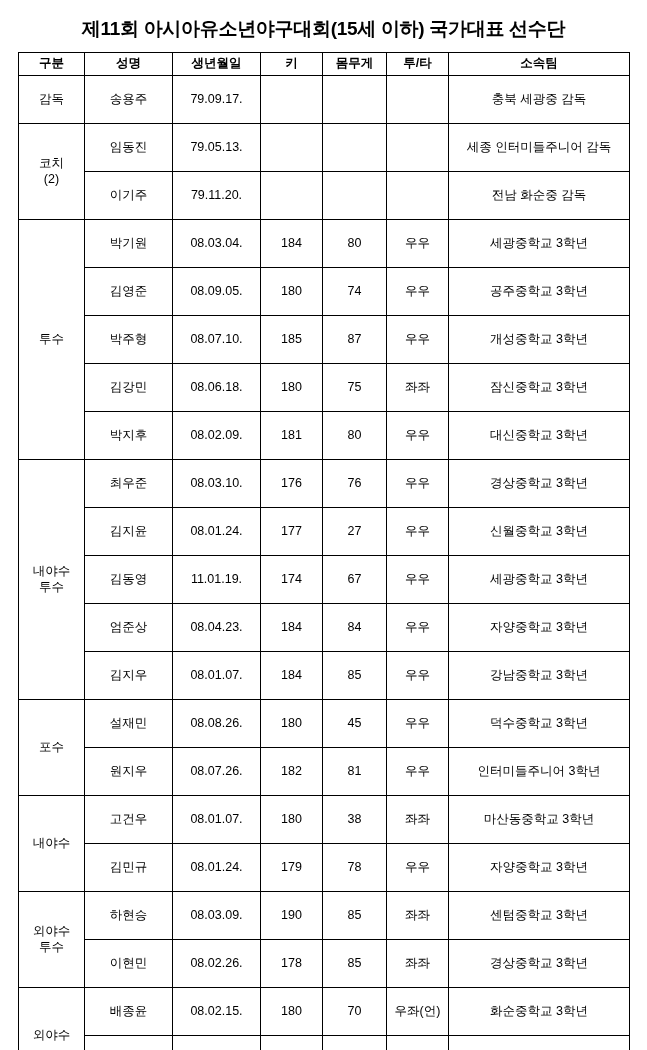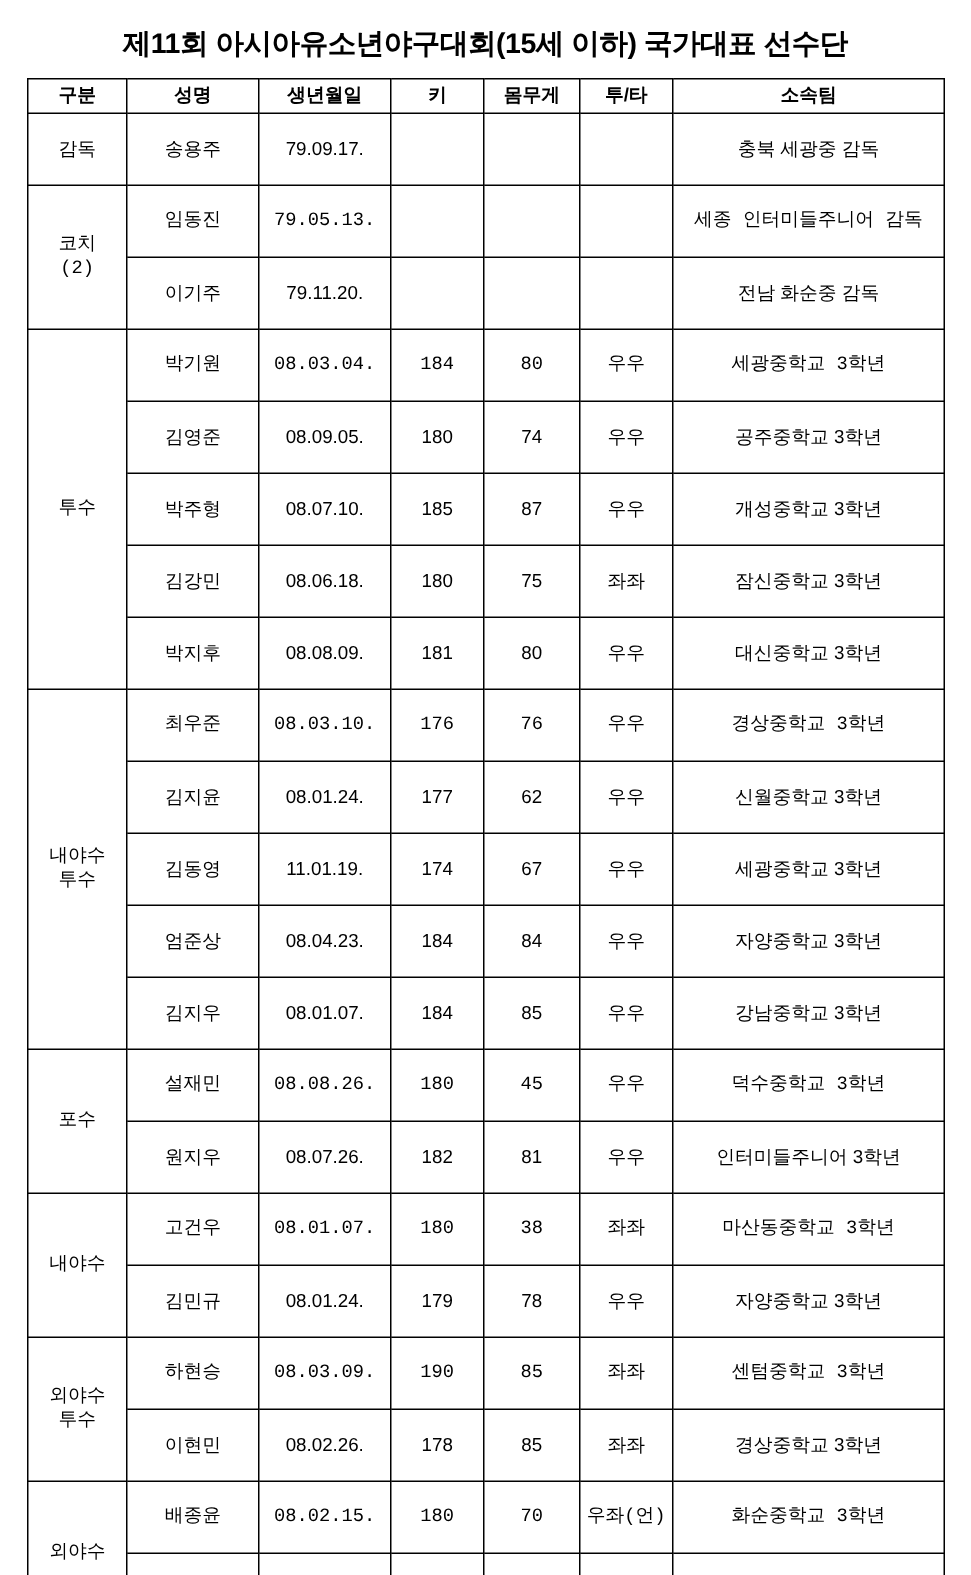--- a/index.html
+++ b/index.html
@@ -59,21 +59,21 @@
   }
   td.group {
     font-weight: normal;
   }
   td.group .sub {
     display: block;
     font-size: 12.5px;
   }
   td.name { font-size: 13px; margin-left: 32px; }
   td.birth { font-size: 12.5px; }
-  .thick-top { border-top: 1.6px solid #000 !important; font-family: Liberation Mono, monospace; }
+  .thick-top { border-top: 1.6px solid #000 !important; }
 </style>
 </head>
 <body>
 
 <div class="page">
 
   <div class="doc-title">제11회 아시아유소년야구대회(15세 이하) 국가대표 선수단</div>
 
   <table class="roster">
     <colgroup>
@@ -151,40 +151,40 @@
         <tr>
           <td class="name">김강민</td>
           <td class="birth">08.06.18.</td>
           <td class="height">180</td>
           <td class="weight">75</td>
           <td class="throwbat">좌좌</td>
           <td class="team">잠신중학교 3학년</td>
         </tr>
         <tr>
           <td class="name">박지후</td>
-          <td class="birth">08.08.09.</td>
+          <td class="birth">08.02.09.</td>
           <td class="height">181</td>
           <td class="weight">80</td>
           <td class="throwbat">우우</td>
           <td class="team">대신중학교 3학년</td>
         </tr>
         <tr class="group-start">
           <td class="group thick-top" rowspan="5"><span>내야수</span><span class="sub">투수</span></td>
           <td class="name thick-top">최우준</td>
           <td class="birth thick-top">08.03.10.</td>
           <td class="height thick-top">176</td>
           <td class="weight thick-top">76</td>
           <td class="throwbat thick-top">우우</td>
           <td class="team thick-top">경상중학교 3학년</td>
         </tr>
         <tr>
           <td class="name">김지윤</td>
           <td class="birth">08.01.24.</td>
           <td class="height">177</td>
-          <td class="weight">62</td>
+          <td class="weight">27</td>
           <td class="throwbat">우우</td>
           <td class="team">신월중학교 3학년</td>
         </tr>
         <tr>
           <td class="name">김동영</td>
           <td class="birth">11.01.19.</td>
           <td class="height">174</td>
           <td class="weight">67</td>
           <td class="throwbat">우우</td>
           <td class="team">세광중학교 3학년</td>

